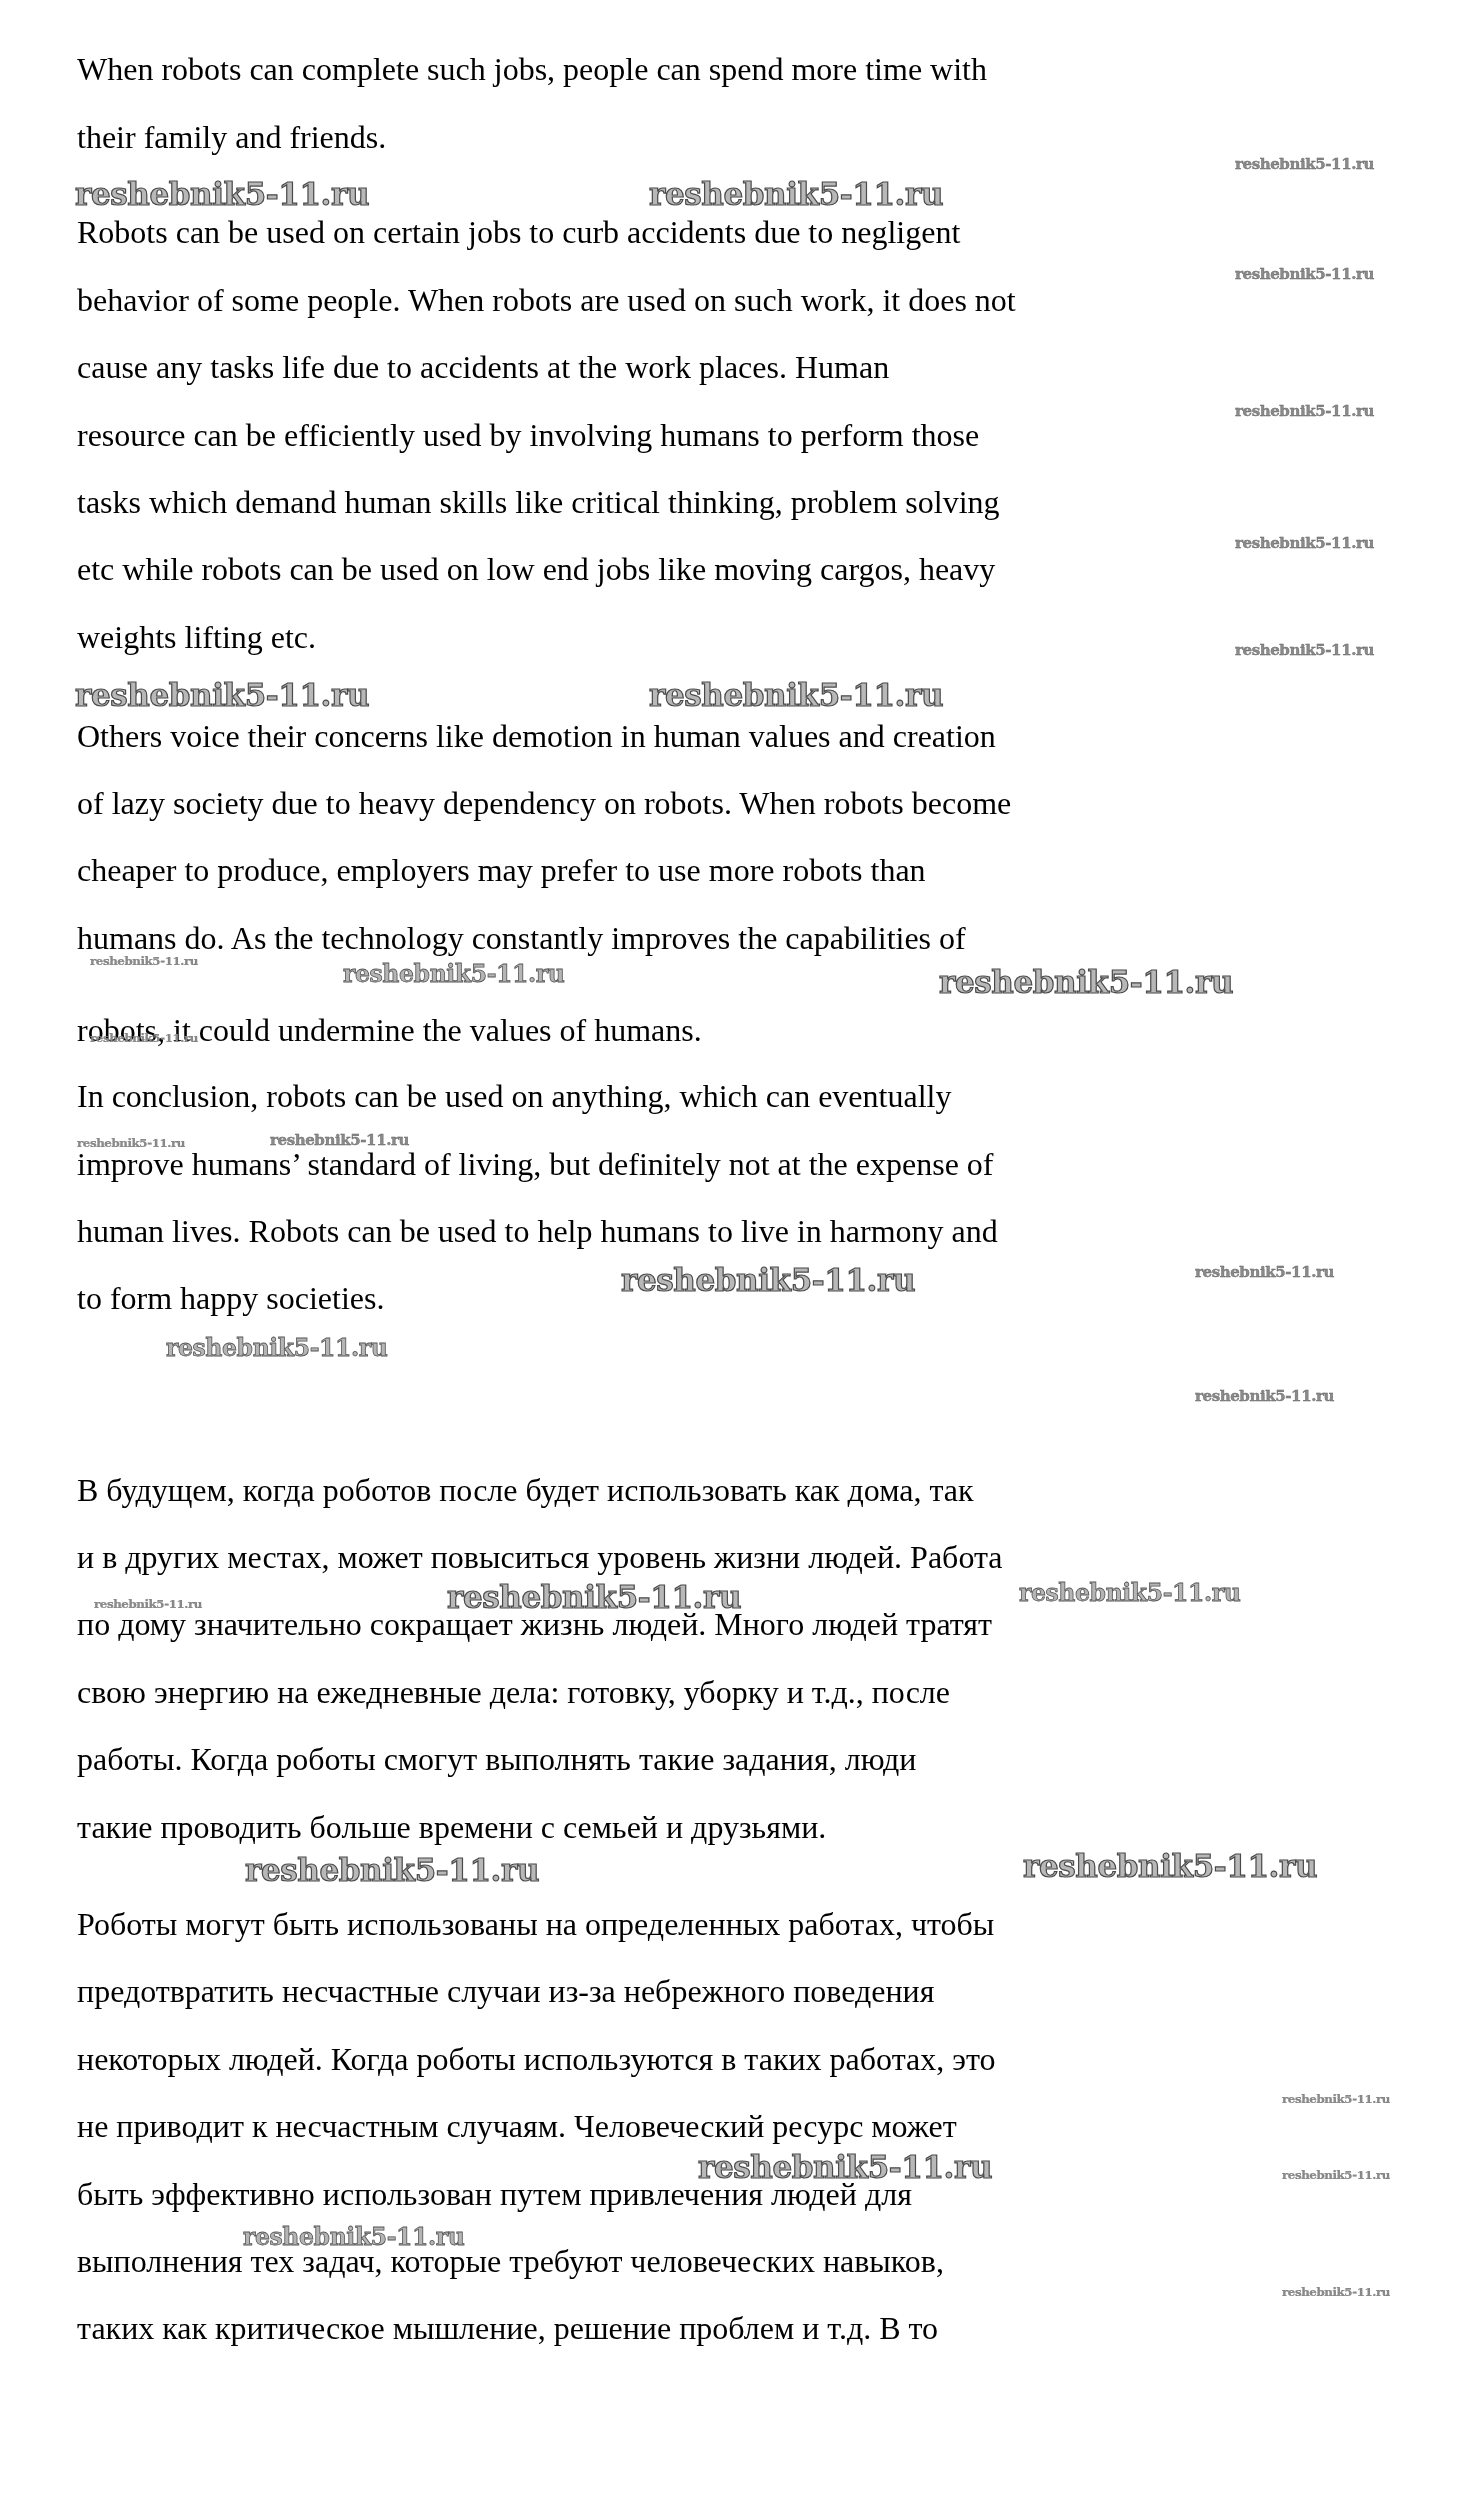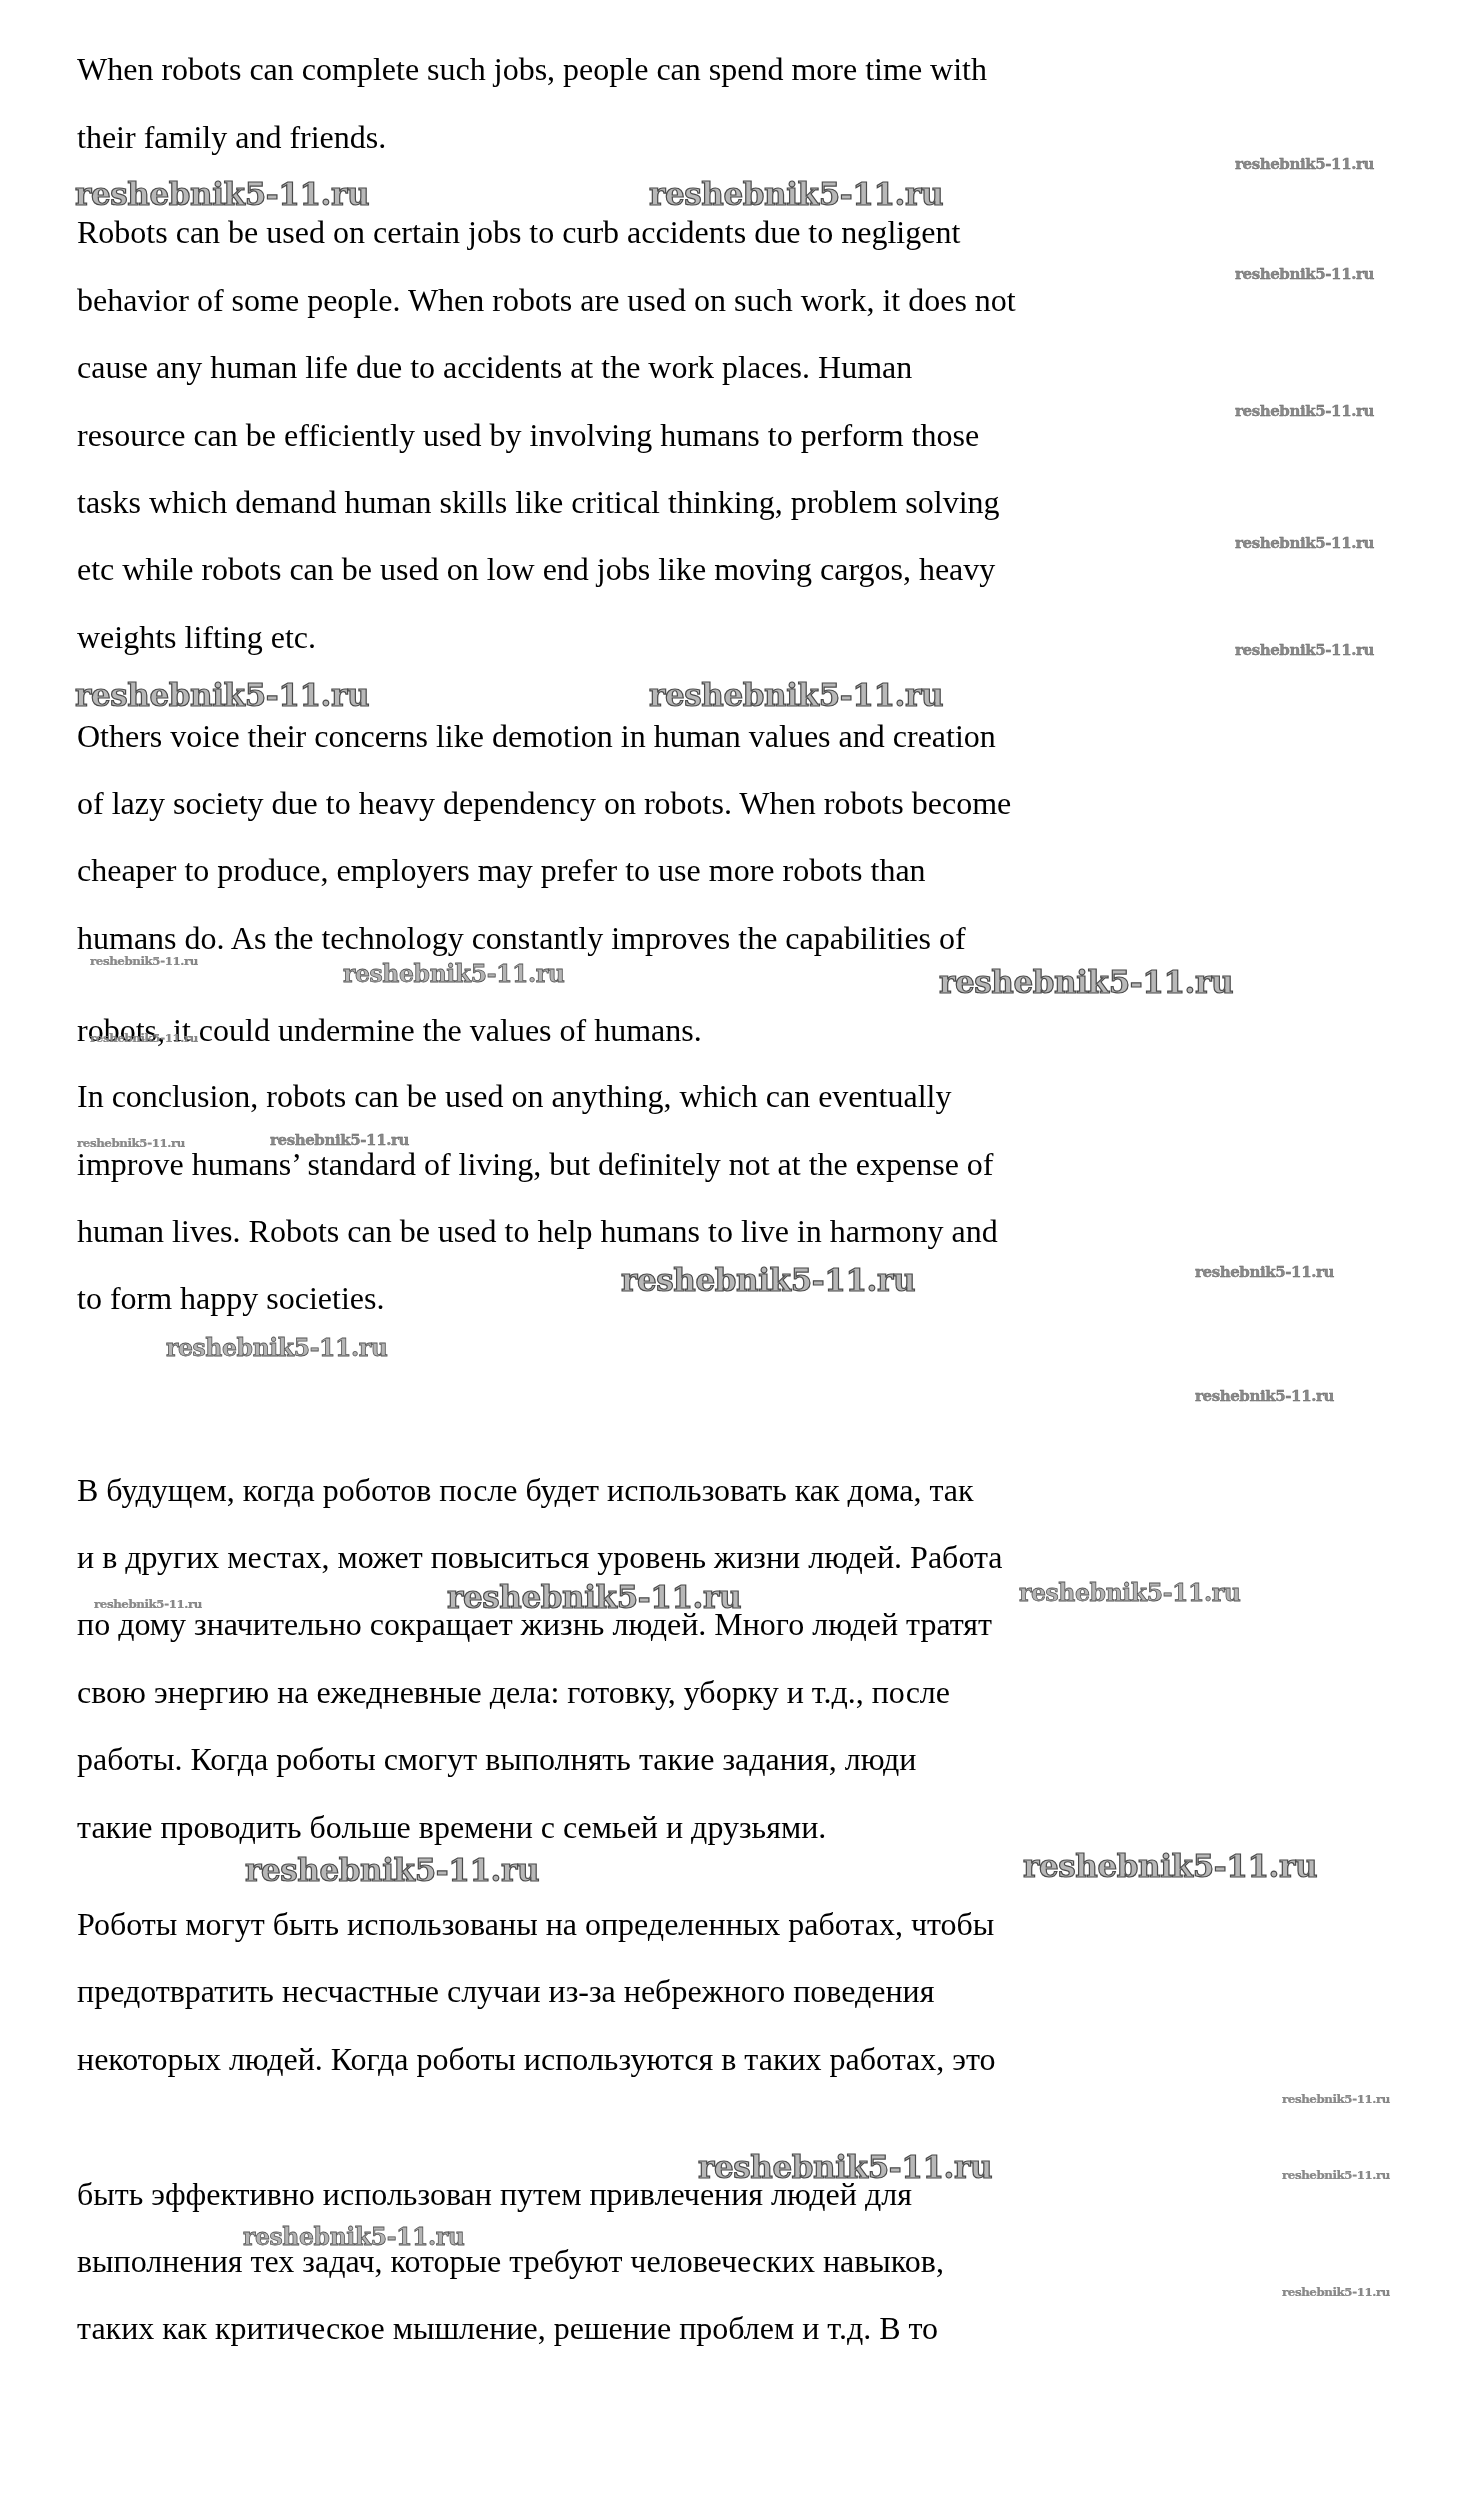--- a/index.html
+++ b/index.html
@@ -29,21 +29,21 @@
   <div class="line" style="top:53px">When robots can complete such jobs, people can spend more time with</div>
   <div class="line" style="top:121px">their family and friends.</div>
 
   <div class="wm sm" style="left:1235px; top:157px">reshebnik5-11.ru</div>
   <div class="wm big" style="left:75px;  top:179px">reshebnik5-11.ru</div>
   <div class="wm big" style="left:649px; top:179px">reshebnik5-11.ru</div>
 
   <div class="line" style="top:216px">Robots can be used on certain jobs to curb accidents due to negligent</div>
   <div class="wm sm" style="left:1235px; top:267px">reshebnik5-11.ru</div>
   <div class="line" style="top:284px">behavior of some people. When robots are used on such work, it does not</div>
-  <div class="line" style="top:351px">cause any human life due to accidents at the work places. Human</div>
+  <div class="line" style="top:351px">cause any tasks life due to accidents at the work places. Human</div>
   <div class="wm sm" style="left:1235px; top:404px">reshebnik5-11.ru</div>
   <div class="line" style="top:419px">resource can be efficiently used by involving humans to perform those</div>
   <div class="line" style="top:486px">tasks which demand human skills like critical thinking, problem solving</div>
   <div class="wm sm" style="left:1235px; top:536px">reshebnik5-11.ru</div>
   <div class="line" style="top:553px">etc while robots can be used on low end jobs like moving cargos, heavy</div>
   <div class="line" style="top:621px">weights lifting etc.</div>
   <div class="wm sm" style="left:1235px; top:643px">reshebnik5-11.ru</div>
 
   <div class="wm big" style="left:75px;  top:680px">reshebnik5-11.ru</div>
   <div class="wm big" style="left:649px; top:680px">reshebnik5-11.ru</div>
@@ -78,20 +78,21 @@
   <div class="line" style="top:1676px">свою энергию на ежедневные дела: готовку, уборку и т.д., после</div>
   <div class="line" style="top:1743px">работы. Когда роботы смогут выполнять такие задания, люди</div>
   <div class="line" style="top:1811px">такие проводить больше времени с семьей и друзьями.</div>
   <div class="wm big" style="left:245px;  top:1855px">reshebnik5-11.ru</div>
   <div class="wm big" style="left:1023px; top:1851px">reshebnik5-11.ru</div>
 
   <div class="line" style="top:1908px">Роботы могут быть использованы на определенных работах, чтобы</div>
   <div class="line" style="top:2043px">некоторых людей. Когда роботы используются в таких работах, это</div>
   <div class="line" style="top:1975px">предотвратить несчастные случаи из-за небрежного поведения</div>
   <div class="wm xs" style="left:1282px; top:2094px">reshebnik5-11.ru</div>
+  <div class="line" style="top:2110px">не приводит к несчастным случаям. Человеческий ресурс может</div>
   <div class="wm big" style="left:698px;  top:2152px">reshebnik5-11.ru</div>
   <div class="wm xs" style="left:1282px; top:2170px">reshebnik5-11.ru</div>
   <div class="line" style="top:2178px">быть эффективно использован путем привлечения людей для</div>
   <div class="wm med" style="left:243px;  top:2226px">reshebnik5-11.ru</div>
   <div class="line" style="top:2245px">выполнения тех задач, которые требуют человеческих навыков,</div>
   <div class="wm xs" style="left:1282px; top:2287px">reshebnik5-11.ru</div>
   <div class="line" style="top:2312px">таких как критическое мышление, решение проблем и т.д. В то</div>
 
 </div>
 

